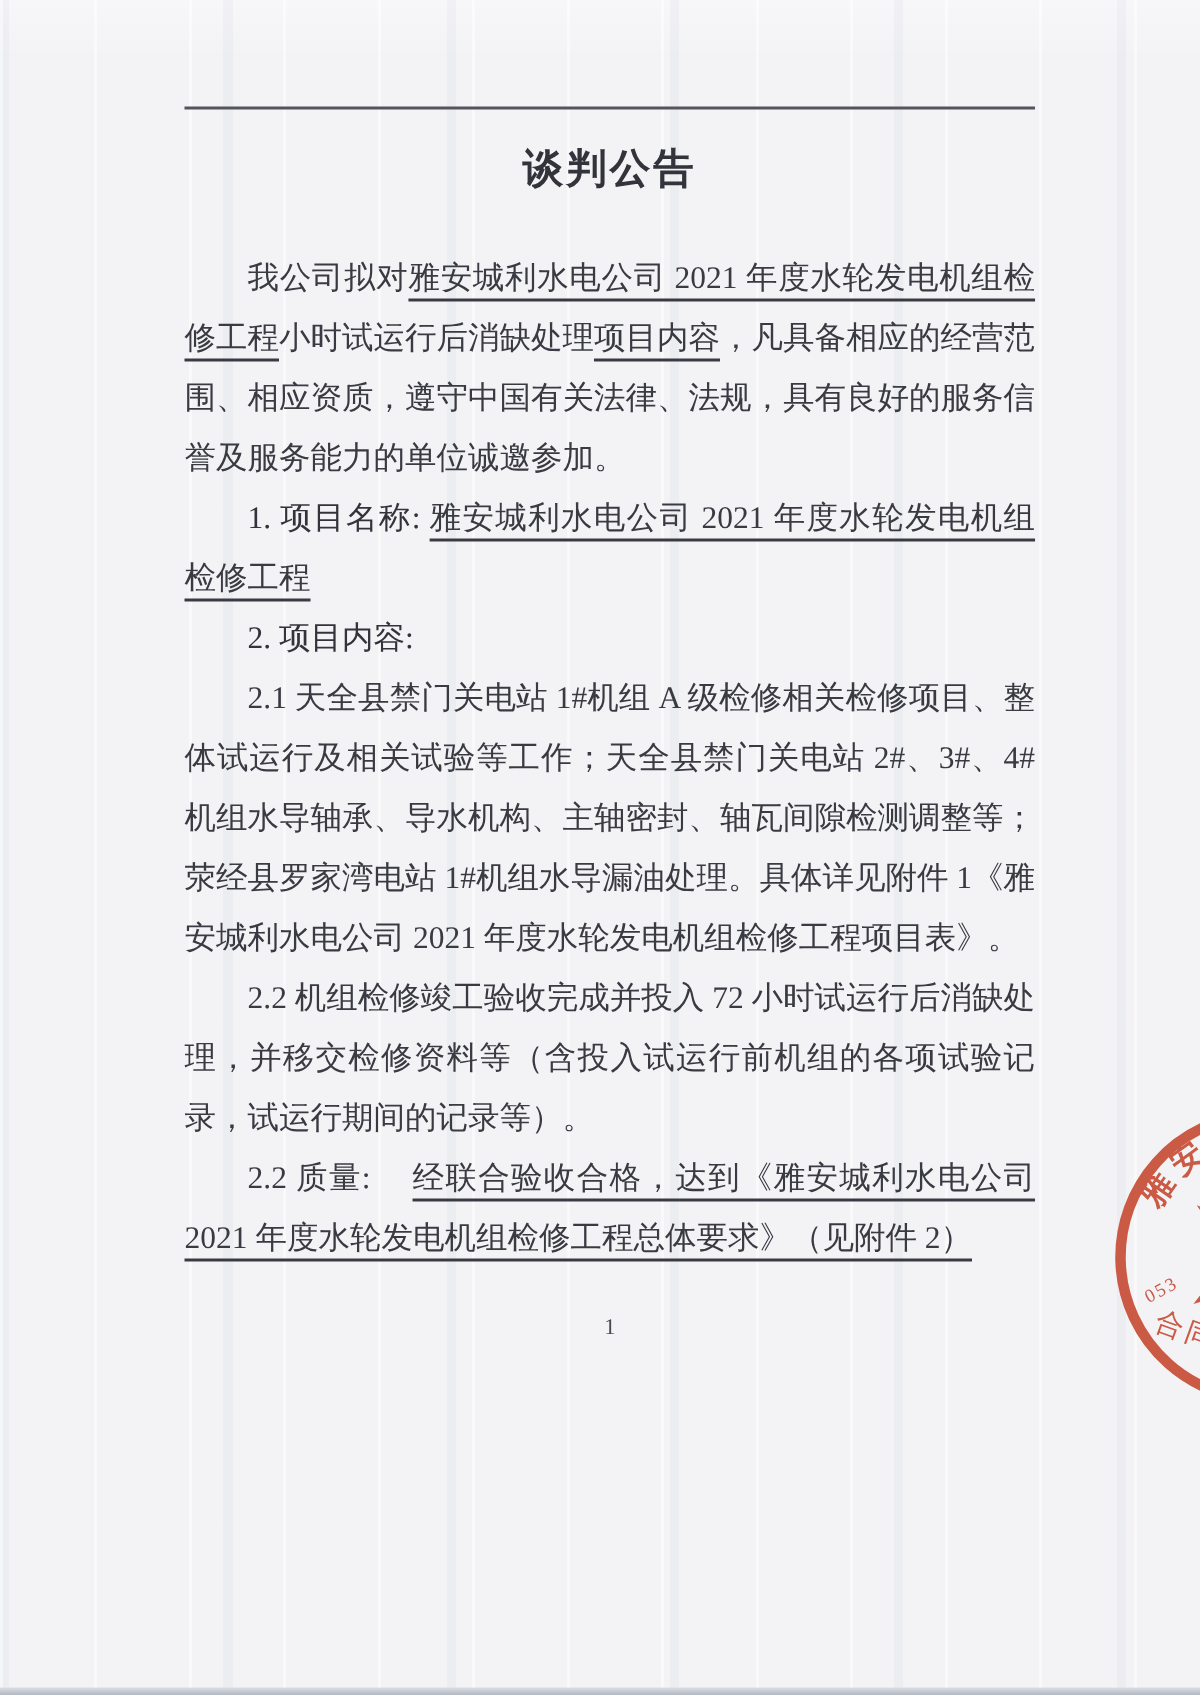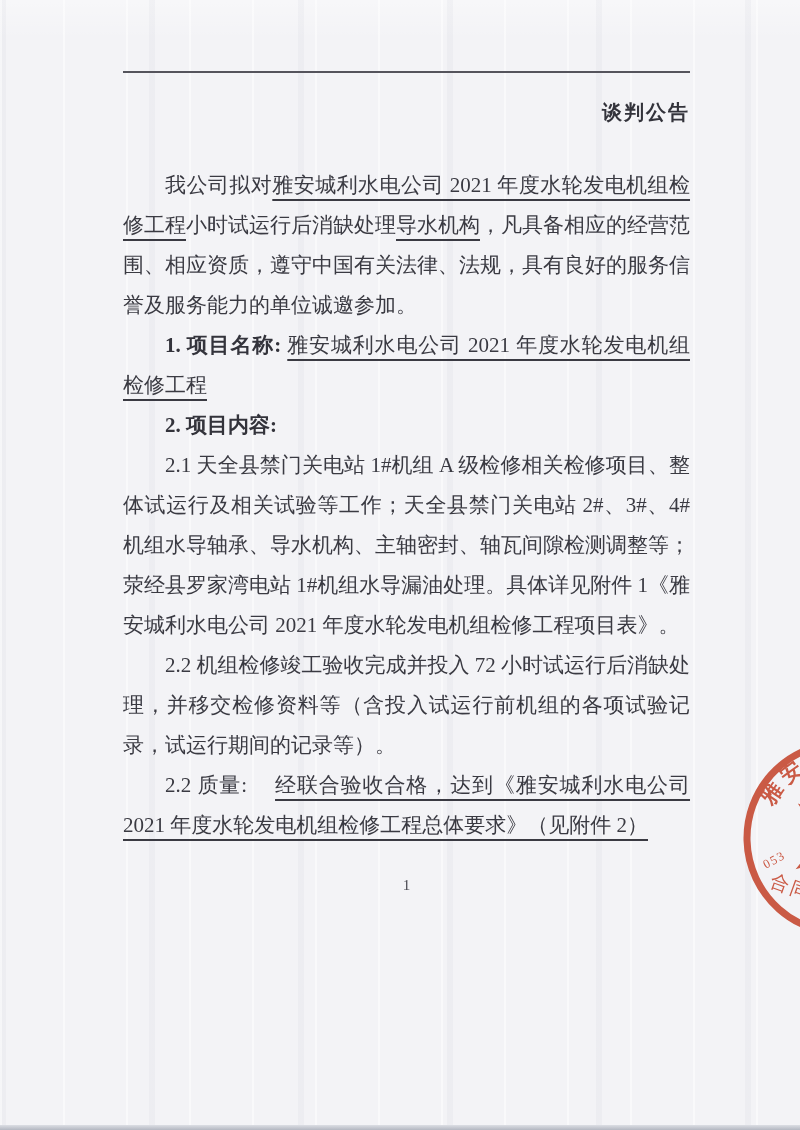--- a/index.html
+++ b/index.html
@@ -35,42 +35,42 @@
     margin-left:123px;
     width:567px;
   }
   .rule{
     margin-top:71px;
     height:2px;
     background:#55545c;
   }
   h1.doc-title{
     margin:20px 0 0 0;
-    font-size:20px;line-height:38px;
+    font-size:27px;line-height:38px;
     font-weight:700;
-    text-align:right;
+    text-align:center;
     letter-spacing:2px;
     color:#33333b;
   }
   .body-text{
     margin-top:34px;
     font-size:21px;
     line-height:40px;
     text-align:justify;
   }
   .para{
     margin:0;
     text-indent:2em;
   }
   .para span.u{
     text-decoration:underline;
     text-decoration-thickness:1.5px;
     text-underline-offset:7px;
   }
-  .para span.b{font-weight:700;color:#33333b;}
+  .para span.b{font-weight:400;color:#33333b;}
   .footer{
     margin-top:30px;
     text-align:center;
     font-size:15px;
     line-height:20px;
     color:#4a4a52;
   }
   .seal{
     position:absolute;left:735px;top:735px;width:65px;height:210px;
     pointer-events:none;
@@ -79,21 +79,21 @@
 </head>
 <body>
 
 <div class="page">
   <div class="scan-texture"></div>
 
   <div class="content">
     <div class="rule"></div>
     <h1 class="doc-title">谈判公告</h1>
     <div class="body-text">
-        <p class="para"><span>我公司拟对</span><span class="u">雅安城利水电公司 2021 年度水轮发电机组检修工程</span><span>小时试运行后消缺处理</span><span class="u">导水机构</span><span>，凡具备相应的经营范围、相应资质，遵守中国有关法律、法规，具有良好的服务信誉及服务能力的单位诚邀参加。</span></p>
+        <p class="para"><span>我公司拟对</span><span class="u">雅安城利水电公司 2021 年度水轮发电机组检修工程</span><span>小时试运行后消缺处理</span><span class="u">项目内容</span><span>，凡具备相应的经营范围、相应资质，遵守中国有关法律、法规，具有良好的服务信誉及服务能力的单位诚邀参加。</span></p>
         <p class="para"><span class="b">1. 项目名称: </span><span class="u">雅安城利水电公司 2021 年度水轮发电机组检修工程 </span></p>
         <p class="para"><span class="b">2. 项目内容:</span></p>
         <p class="para"><span>2.1 天全县禁门关电站 1#机组 A 级检修相关检修项目、整体试运行及相关试验等工作；天全县禁门关电站 2#、3#、4#机组水导轴承、导水机构、主轴密封、轴瓦间隙检测调整等；荥经县罗家湾电站 1#机组水导漏油处理。具体详见附件 1《雅安城利水电公司 2021 年度水轮发电机组检修工程项目表》。</span></p>
         <p class="para"><span>2.2 机组检修竣工验收完成并投入 72 小时试运行后消缺处理，并移交检修资料等（含投入试运行前机组的各项试验记录，试运行期间的记录等）。</span></p>
         <p class="para"><span>2.2 质量: 　</span><span class="u">经联合验收合格，达到《雅安城利水电公司 2021 年度水轮发电机组检修工程总体要求》（见附件 2）</span></p>
       </div>
     <div class="footer">
       <span>1</span>
     </div>
   </div>

